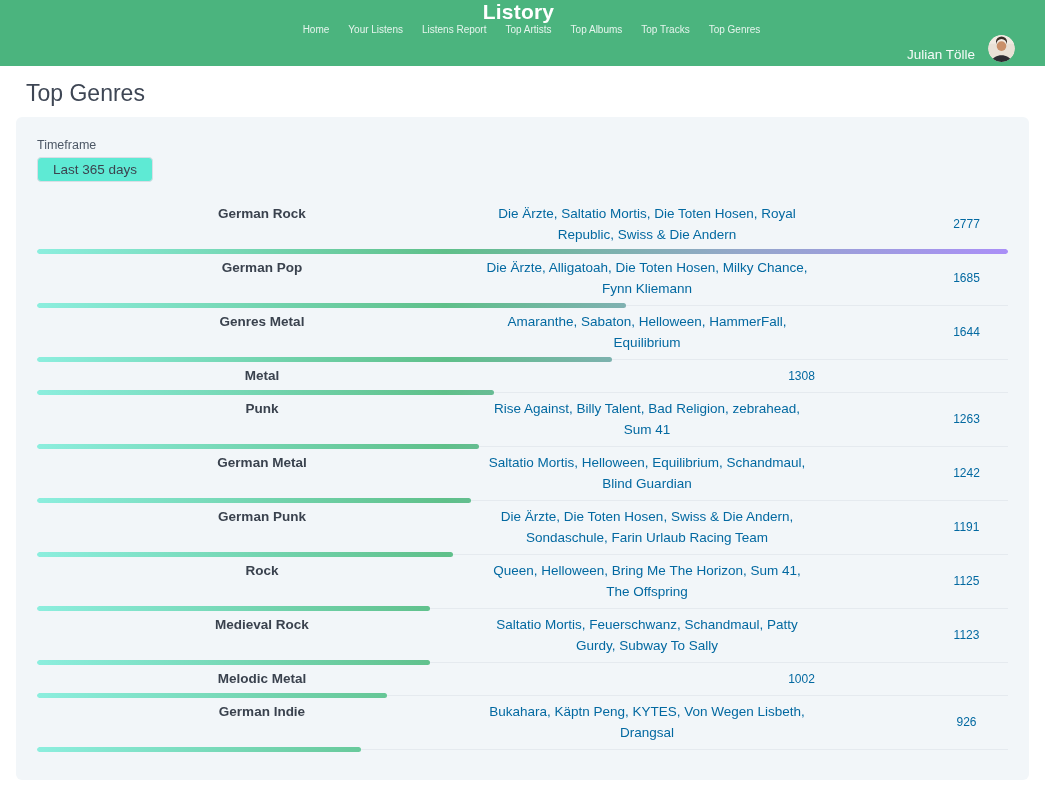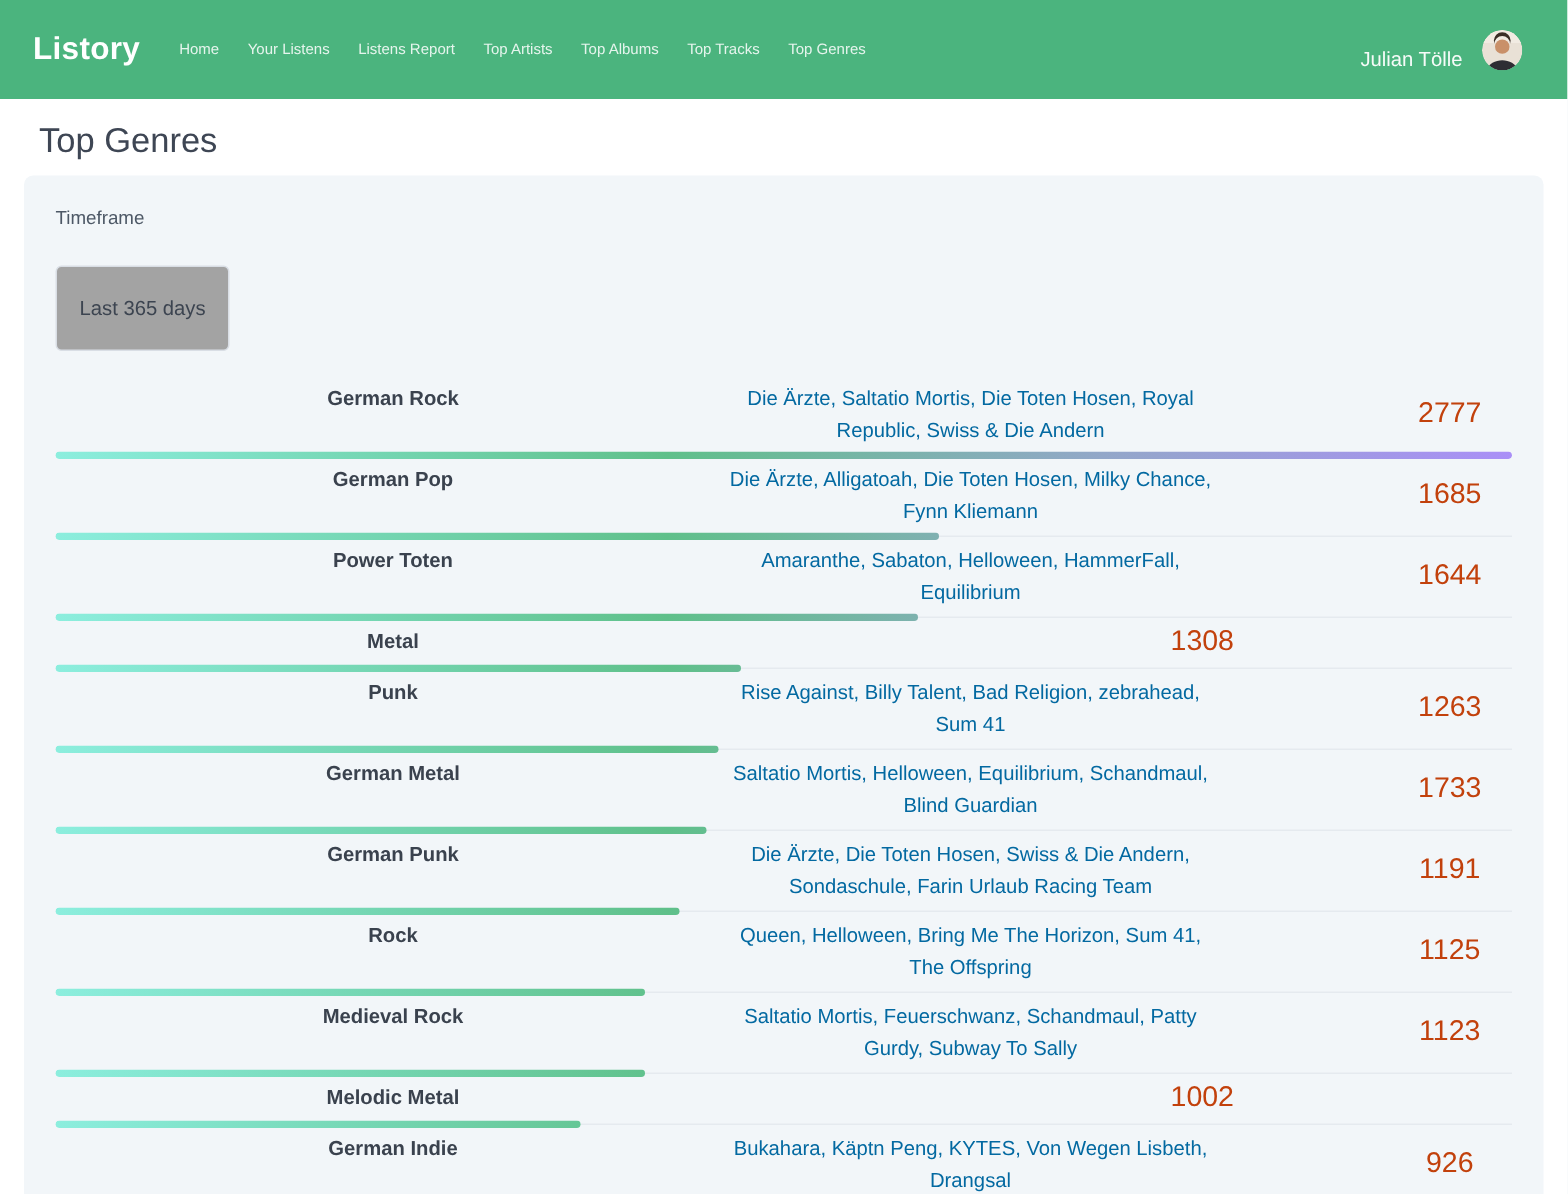--- a/index.html
+++ b/index.html
@@ -9,20 +9,21 @@
     background:#ffffff;
     font-family:"Liberation Sans", sans-serif;
     -webkit-font-smoothing:antialiased;
   }
 
   
   header.navbar {
     height:66px; background:var(--navbar-bg,#4bb47e);
     display:flex; align-items:center;
     padding:0 30px 0 22px;
+    flex-direction:column;
   }
   .logo {
     color:#ffffff; font-size:21px; font-weight:700; letter-spacing:.2px;
     cursor:pointer; flex:0 0 auto;
   }
   nav.main-nav { display:flex; gap:19px; margin-left:26px; }
   nav.main-nav a {
     color:rgba(255,255,255,.86); font-size:10px; text-decoration:none;
     cursor:pointer; white-space:nowrap;
   }
@@ -38,43 +39,43 @@
   h1.page-title {
     margin:14px 0 0 10px; font-size:23px; font-weight:500;
     color:#3e4654; line-height:27px;
   }
   section.card {
     margin-top:10px; background:var(--card-bg,#f2f6f9);
     border-radius:6px; padding:21px 21px 30px 21px;
   }
   .tf-label { font-size:12.5px; color:#4d5866; line-height:15px; }
   .tf-btn {
-    margin-top:24px; display:inline-block;
-    background:#a3a3a3; border:1px solid #d9dee5; border-radius:4px;
-    padding:20px 15px; font-size:13.5px; color:#3c4450;
+    margin-top:4px; display:inline-block;
+    background:#5eead4; border:1px solid #d9dee5; border-radius:4px;
+    padding:4px 15px; font-size:13.5px; color:#3c4450;
     font-family:"Liberation Sans",sans-serif; line-height:15px; cursor:pointer;
   }
 
   
   .genre-table { margin-top:16px; }
   .row {
     position:relative; display:flex;
     padding:5px 0 6px; border-bottom:1px solid #e5eaef;text-align:center;
   }
   .col-genre {
     width:445px; padding-left:5px; flex:0 0 auto;
     font-size:13.5px; font-weight:700; color:#3a424e; line-height:21px;
   }
   .col-artists {
     width:330px; flex:0 0 auto;
     font-size:13.5px; color:#0369a1; line-height:21px;
   }
   .col-count {
     flex:1 1 auto; padding-left:113px; align-self:center;
-    font-size:19px; color:#c2410c;
+    font-size:12px; color:#0369a1;
   }
   .bar-track {
     position:absolute; left:0; right:0; bottom:-3px; height:5px;
     pointer-events:none;
   }
   .bar-clip { height:100%; overflow:hidden; border-radius:3px; }
   .bar-fill { height:100%; border-radius:3px; }
 </style>
 </head>
 <body>
@@ -135,21 +136,21 @@
         <div class="col-artists">Die Ärzte, Alligatoah, Die Toten Hosen, Milky Chance, Fynn Kliemann</div>
         <div class="col-count">1685</div>
         <div class="bar-track">
           <div class="bar-clip" style="width: 60.677%;">
               <div class="bar-fill" style="width: 164.807%; background: linear-gradient(90deg, rgb(140, 238, 222) 0%, rgb(95, 192, 138) 42%, rgb(147, 167, 201) 72%, rgb(170, 143, 247) 100%);"></div>
             </div>
         </div>
       </div>
 
       <div class="row">
-        <div class="col-genre">Power Toten</div>
+        <div class="col-genre">Genres Metal</div>
         <div class="col-artists">Amaranthe, Sabaton, Helloween, HammerFall, Equilibrium</div>
         <div class="col-count">1644</div>
         <div class="bar-track">
           <div class="bar-clip" style="width: 59.2006%;">
               <div class="bar-fill" style="width: 168.917%; background: linear-gradient(90deg, rgb(140, 238, 222) 0%, rgb(95, 192, 138) 42%, rgb(147, 167, 201) 72%, rgb(170, 143, 247) 100%);"></div>
             </div>
         </div>
       </div>
 
       <div class="row">
@@ -169,21 +170,21 @@
         <div class="bar-track">
           <div class="bar-clip" style="width: 45.4807%;">
               <div class="bar-fill" style="width: 219.873%; background: linear-gradient(90deg, rgb(140, 238, 222) 0%, rgb(95, 192, 138) 42%, rgb(147, 167, 201) 72%, rgb(170, 143, 247) 100%);"></div>
             </div>
         </div>
       </div>
 
       <div class="row">
         <div class="col-genre">German Metal</div>
         <div class="col-artists">Saltatio Mortis, Helloween, Equilibrium, Schandmaul, Blind Guardian</div>
-        <div class="col-count">1733</div>
+        <div class="col-count">1242</div>
         <div class="bar-track">
           <div class="bar-clip" style="width: 44.7245%;">
               <div class="bar-fill" style="width: 223.591%; background: linear-gradient(90deg, rgb(140, 238, 222) 0%, rgb(95, 192, 138) 42%, rgb(147, 167, 201) 72%, rgb(170, 143, 247) 100%);"></div>
             </div>
         </div>
       </div>
 
       <div class="row">
         <div class="col-genre">German Punk</div>
         <div class="col-artists">Die Ärzte, Die Toten Hosen, Swiss &amp; Die Andern, Sondaschule, Farin Urlaub Racing Team</div>

